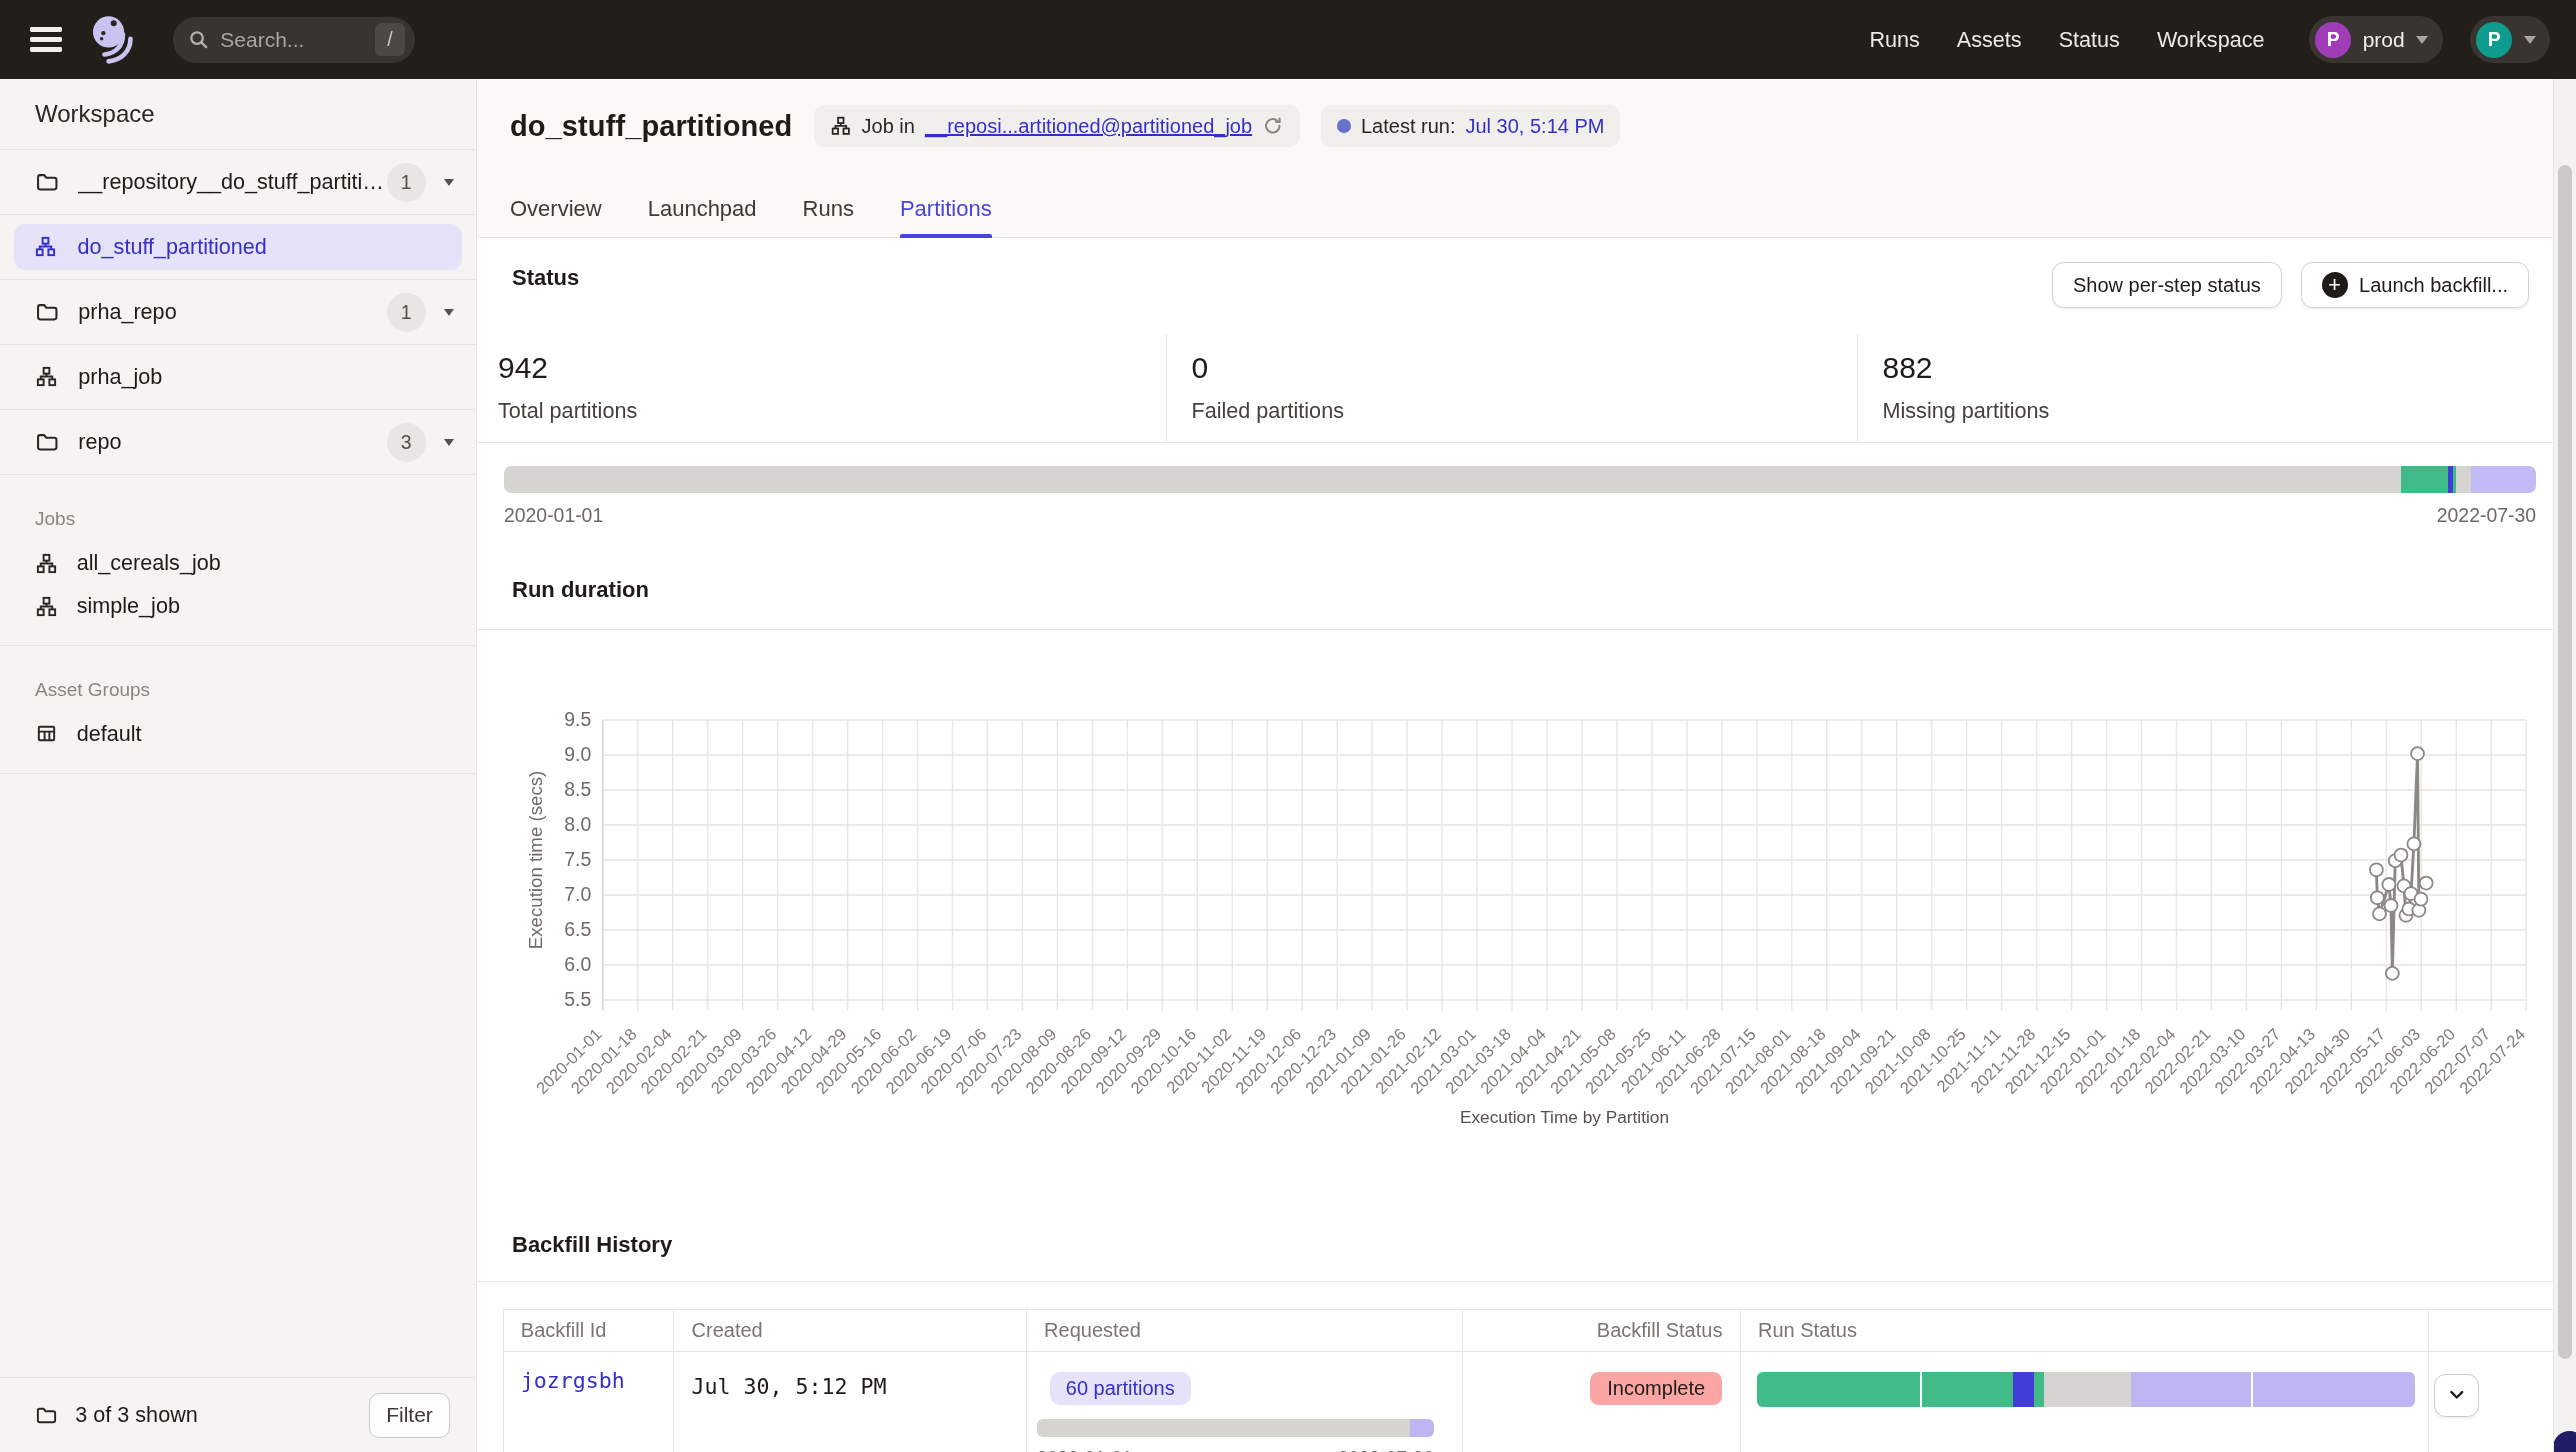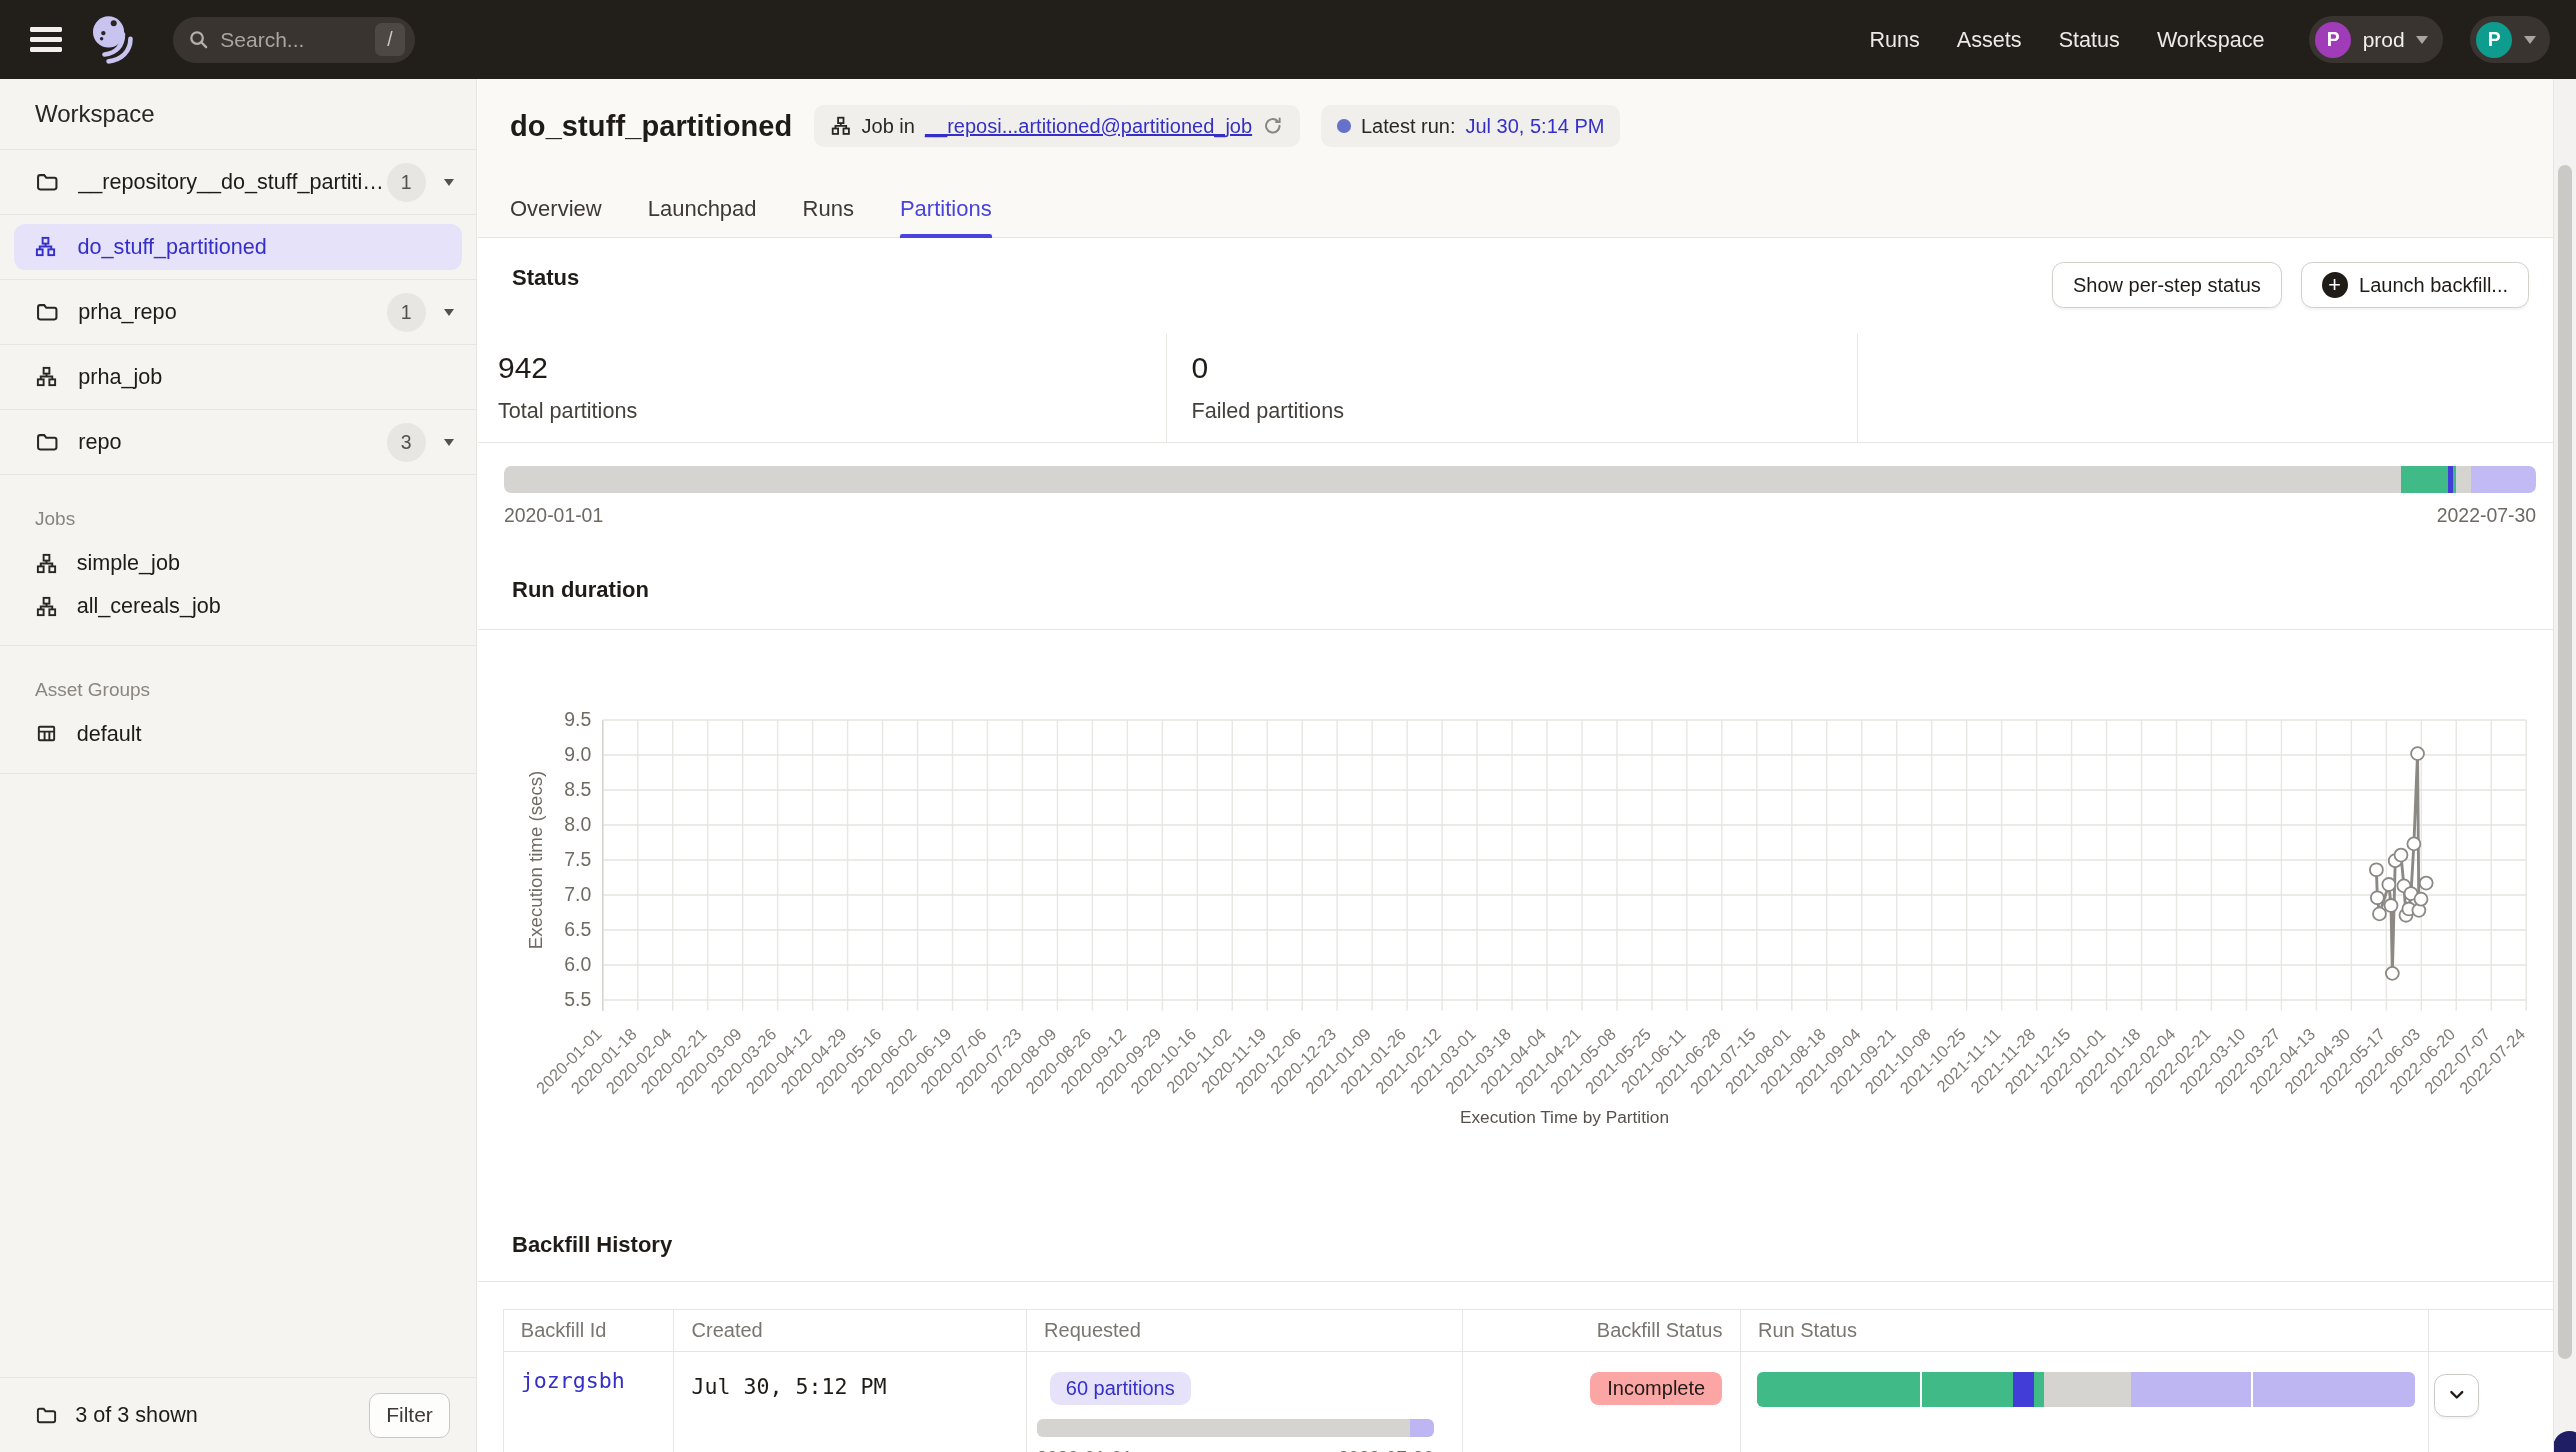--- a/index.html
+++ b/index.html
@@ -217,32 +217,32 @@
       <div class="side-sec-h">Jobs</div>
       <div class="side-sub">
         <span class="icn">
           <svg viewBox="0 0 24 24" width="23" height="23" fill="none" stroke="currentColor" stroke-width="2">
             <rect x="9" y="3" width="6" height="6"></rect>
             <rect x="3" y="15" width="6" height="6"></rect>
             <rect x="15" y="15" width="6" height="6"></rect>
             <path d="M12 9v3M6 15v-3h12v3"></path>
           </svg>
         </span>
-        <span>simple_job</span>
+        <span>all_cereals_job</span>
       </div>
       <div class="side-sub">
         <span class="icn">
           <svg viewBox="0 0 24 24" width="23" height="23" fill="none" stroke="currentColor" stroke-width="2">
             <rect x="9" y="3" width="6" height="6"></rect>
             <rect x="3" y="15" width="6" height="6"></rect>
             <rect x="15" y="15" width="6" height="6"></rect>
             <path d="M12 9v3M6 15v-3h12v3"></path>
           </svg>
         </span>
-        <span>all_cereals_job</span>
+        <span>simple_job</span>
       </div>
       <div class="side-divider"></div>
       <div class="side-sec-h">Asset Groups</div>
       <div class="side-sub">
         <span class="icn">
           <svg viewBox="0 0 24 24" width="23" height="23" fill="none" stroke="currentColor" stroke-width="2">
             <rect x="4" y="5" width="16" height="14" rx="1"></rect>
             <path d="M4 10h16M10 10v9M15 10v9"></path>
           </svg>
         </span>
@@ -311,20 +311,24 @@
   </div>
 
   <div class="stats" id="stats">
       <div class="stat">
         <div class="val">942</div>
         <div class="lab">Total partitions</div>
       </div>
       <div class="stat">
         <div class="val">0</div>
         <div class="lab">Failed partitions</div>
+      </div>
+      <div class="stat">
+        <div class="val">882</div>
+        <div class="lab">Missing partitions</div>
       </div>
     </div>
 
   <div class="pbar" id="pbar">
       <div class="seg" style="width: 93.35%; background: rgb(214, 212, 209);"></div>
       <div class="seg" style="width: 2.3%; background: rgb(64, 186, 134);"></div>
       <div class="seg" style="width: 0.25%; background: rgb(66, 61, 214);"></div>
       <div class="seg" style="width: 0.15%; background: rgb(64, 186, 134);"></div>
       <div class="seg" style="width: 0.75%; background: rgb(214, 212, 209);"></div>
       <div class="seg" style="width: 3.2%; background: rgb(194, 186, 245);"></div>

